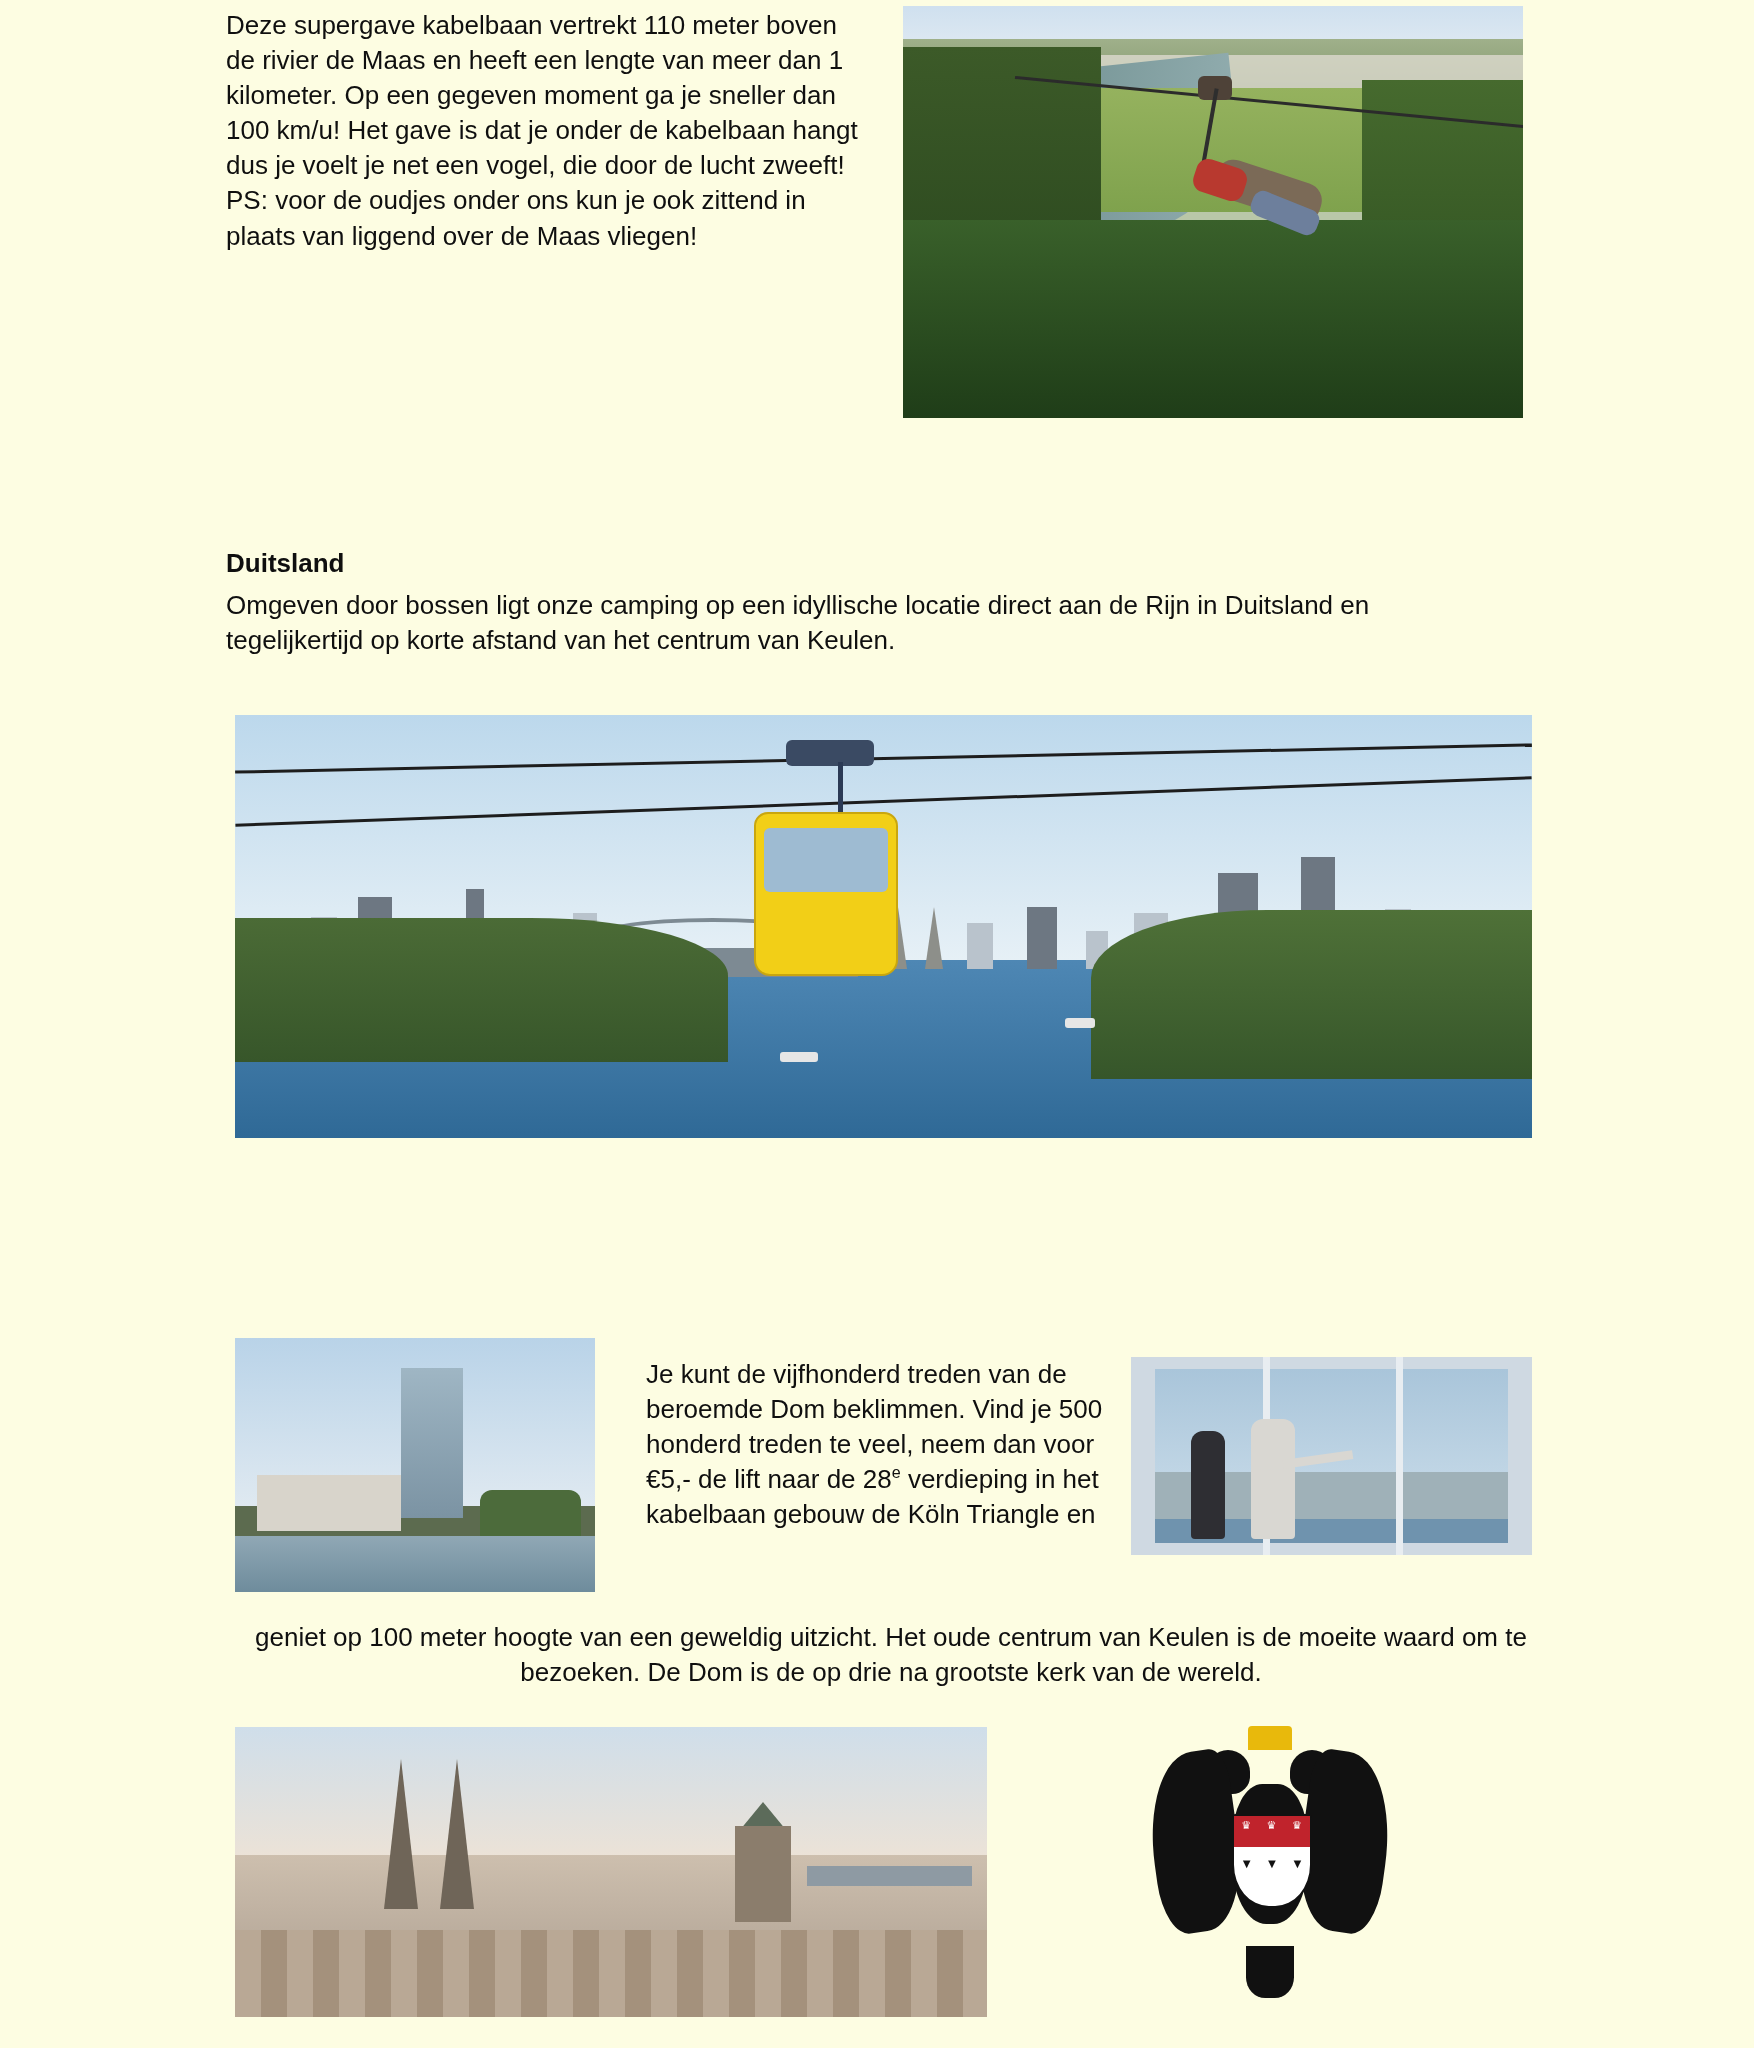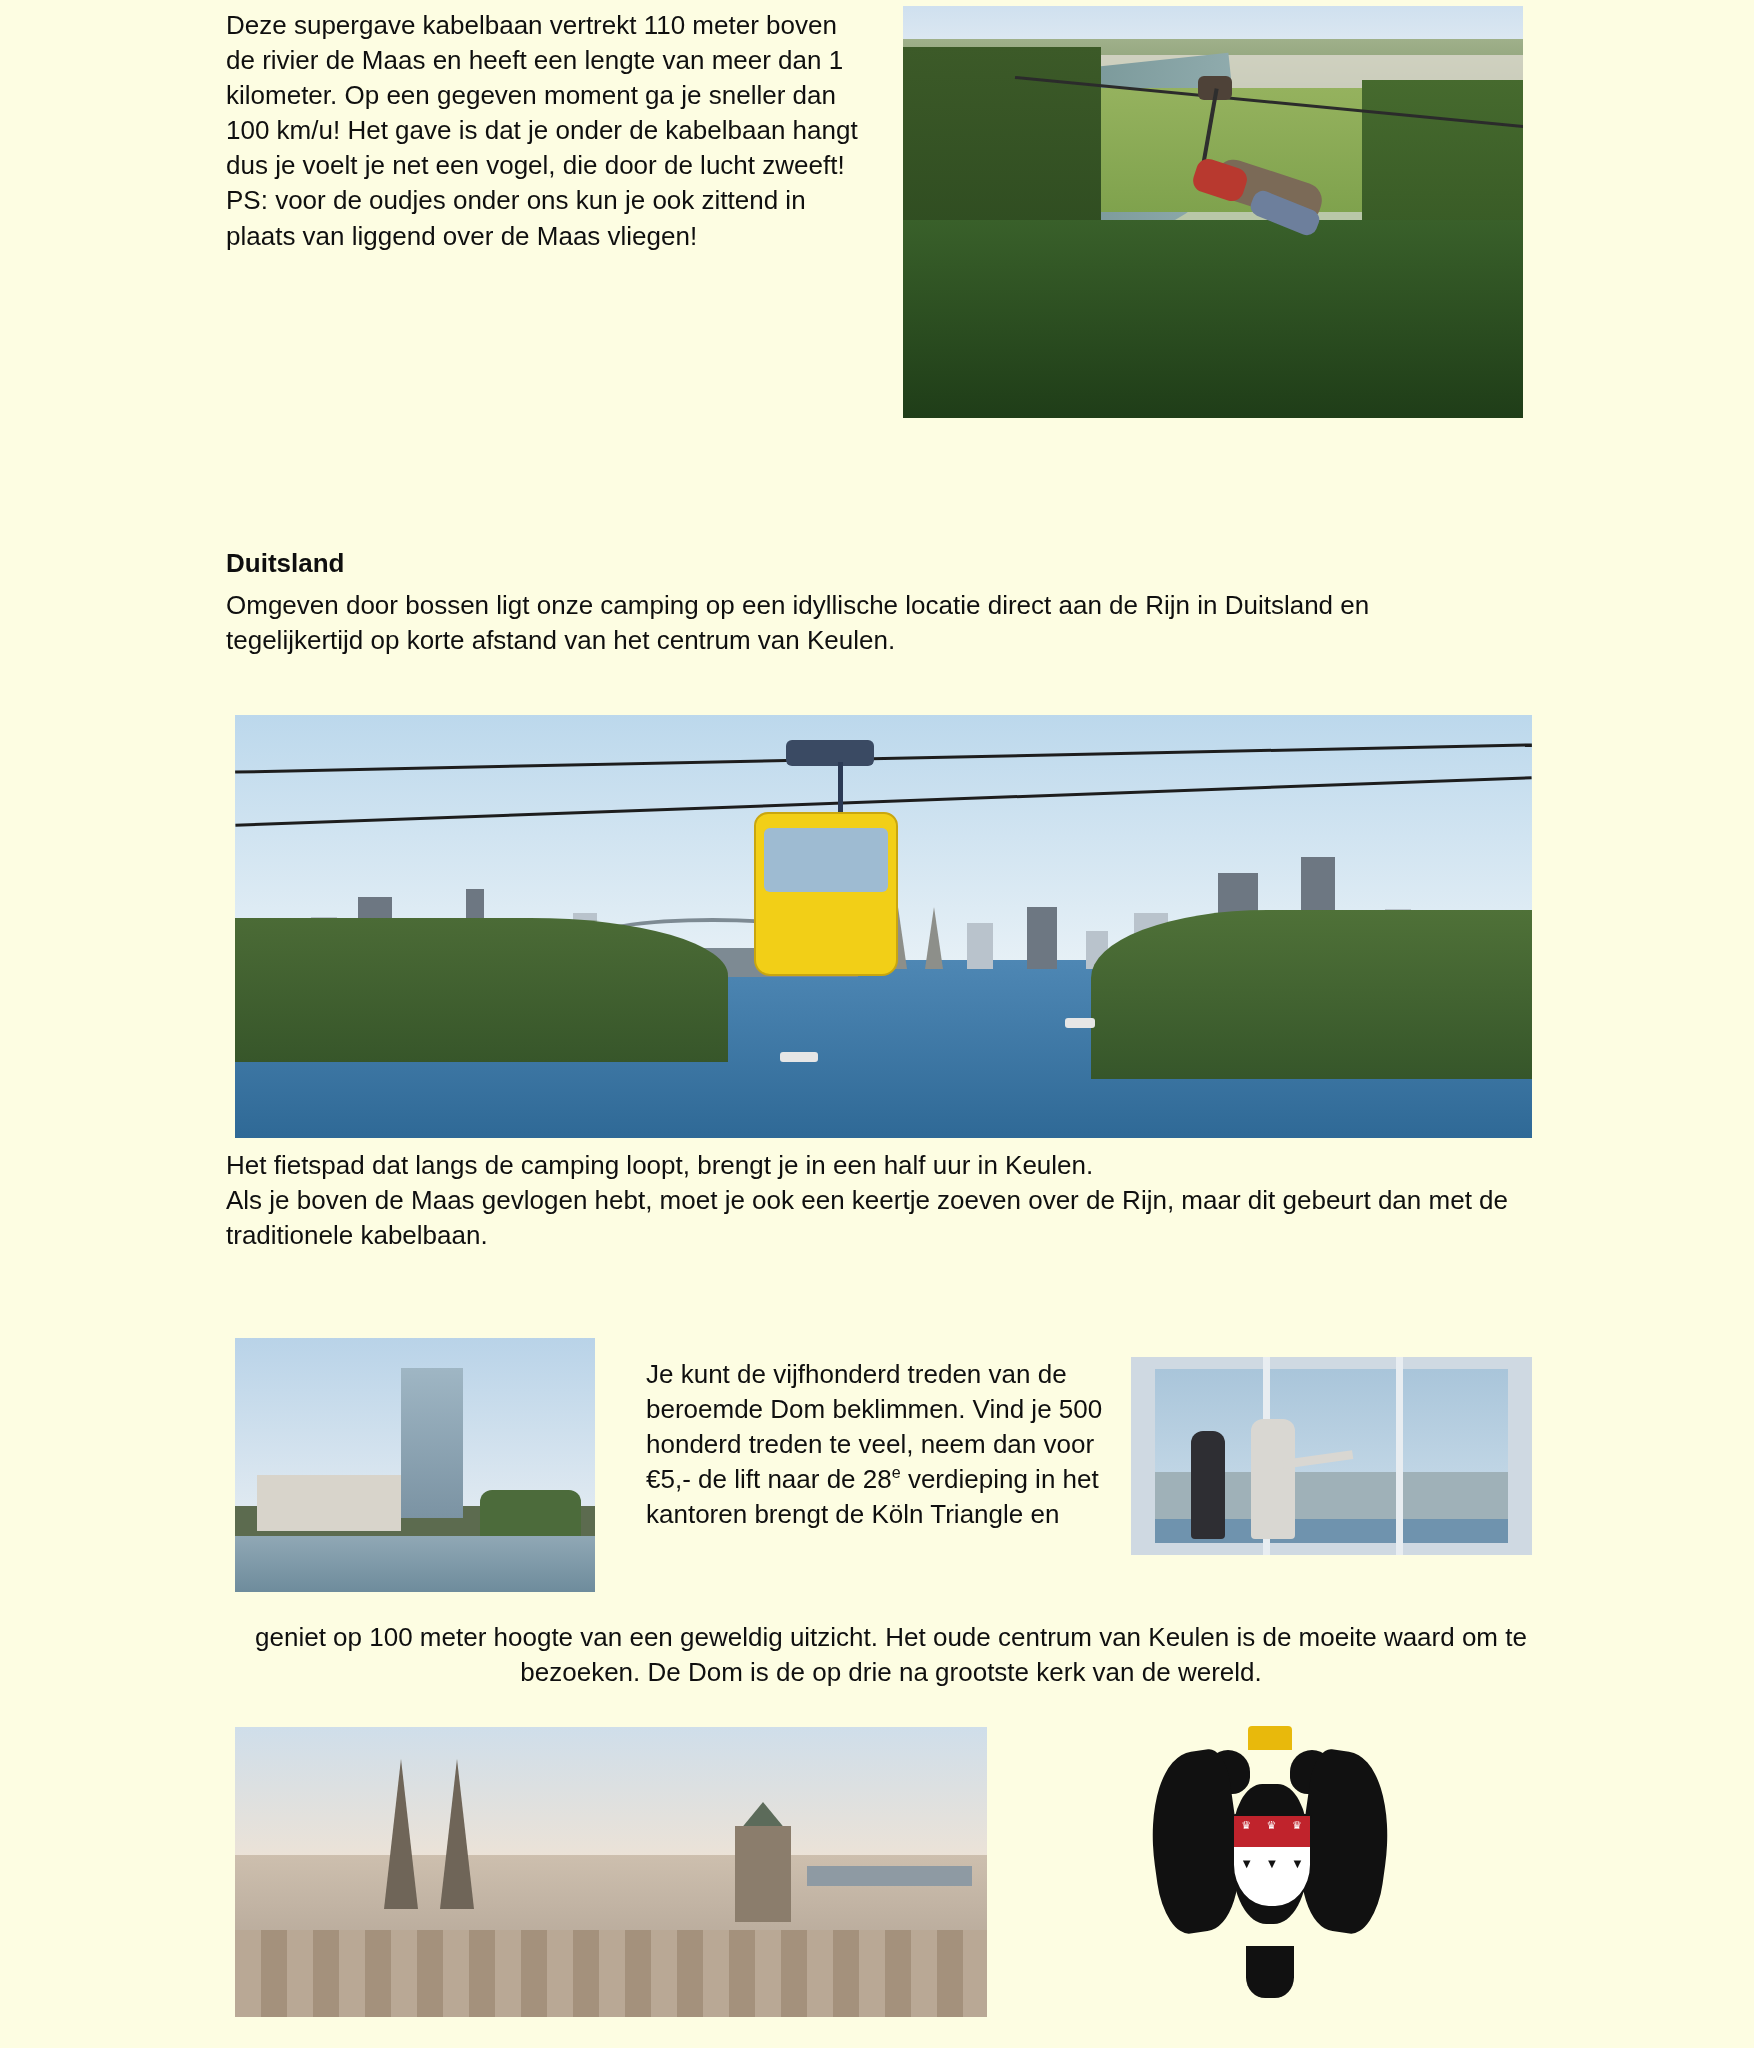--- a/index.html
+++ b/index.html
@@ -433,36 +433,34 @@
       <div class="kb-cable kb-cable1"></div>
       <div class="kb-cable kb-cable2"></div>
       <div class="kb-carriage"></div>
       <div class="kb-hanger"></div>
       <div class="kb-cabin">
         <div class="kb-window"></div>
       </div>
     </div>
   </div>
 
-  <div class="body-text caption-kabelbaan"><span>Het fietspad dat langs de camping loopt, brengt je in een half uur in Keulen.
-Als je boven de Maas gevlogen hebt, moet je ook een keertje zoeven over de Rijn, maar dit gebeurt dan met de traditionele kabelbaan.</span></div>
 
   <div class="photo" id="photo-triangle">
     <div class="inner">
       <div class="tri-sky"></div>
       <div class="tri-land"></div>
       <div class="tri-water"></div>
       <div class="tri-tower"></div>
       <div class="tri-block"></div>
       <div class="tri-trees"></div>
     </div>
   </div>
 
   <div class="body-text text-triangle">
-    <span>Je kunt de vijfhonderd treden van de beroemde Dom beklimmen. Vind je 500 honderd treden te veel, neem dan voor €5,- de lift naar de 28</span><sup>e</sup><span> verdieping in het kantoren brengt de Köln Triangle en</span>
+    <span>Je kunt de vijfhonderd treden van de beroemde Dom beklimmen. Vind je 500 honderd treden te veel, neem dan voor €5,- de lift naar de 28</span><sup>e</sup><span> verdieping in het kabelbaan gebouw de Köln Triangle en</span>
   </div>
 
   <div class="photo" id="photo-uitzicht">
     <div class="inner">
       <div class="uz-frame"></div>
       <div class="uz-glass"></div>
       <div class="uz-city"></div>
       <div class="uz-river"></div>
       <div class="uz-mullion" style="left:33%;"></div>
       <div class="uz-mullion" style="left:66%;"></div>

